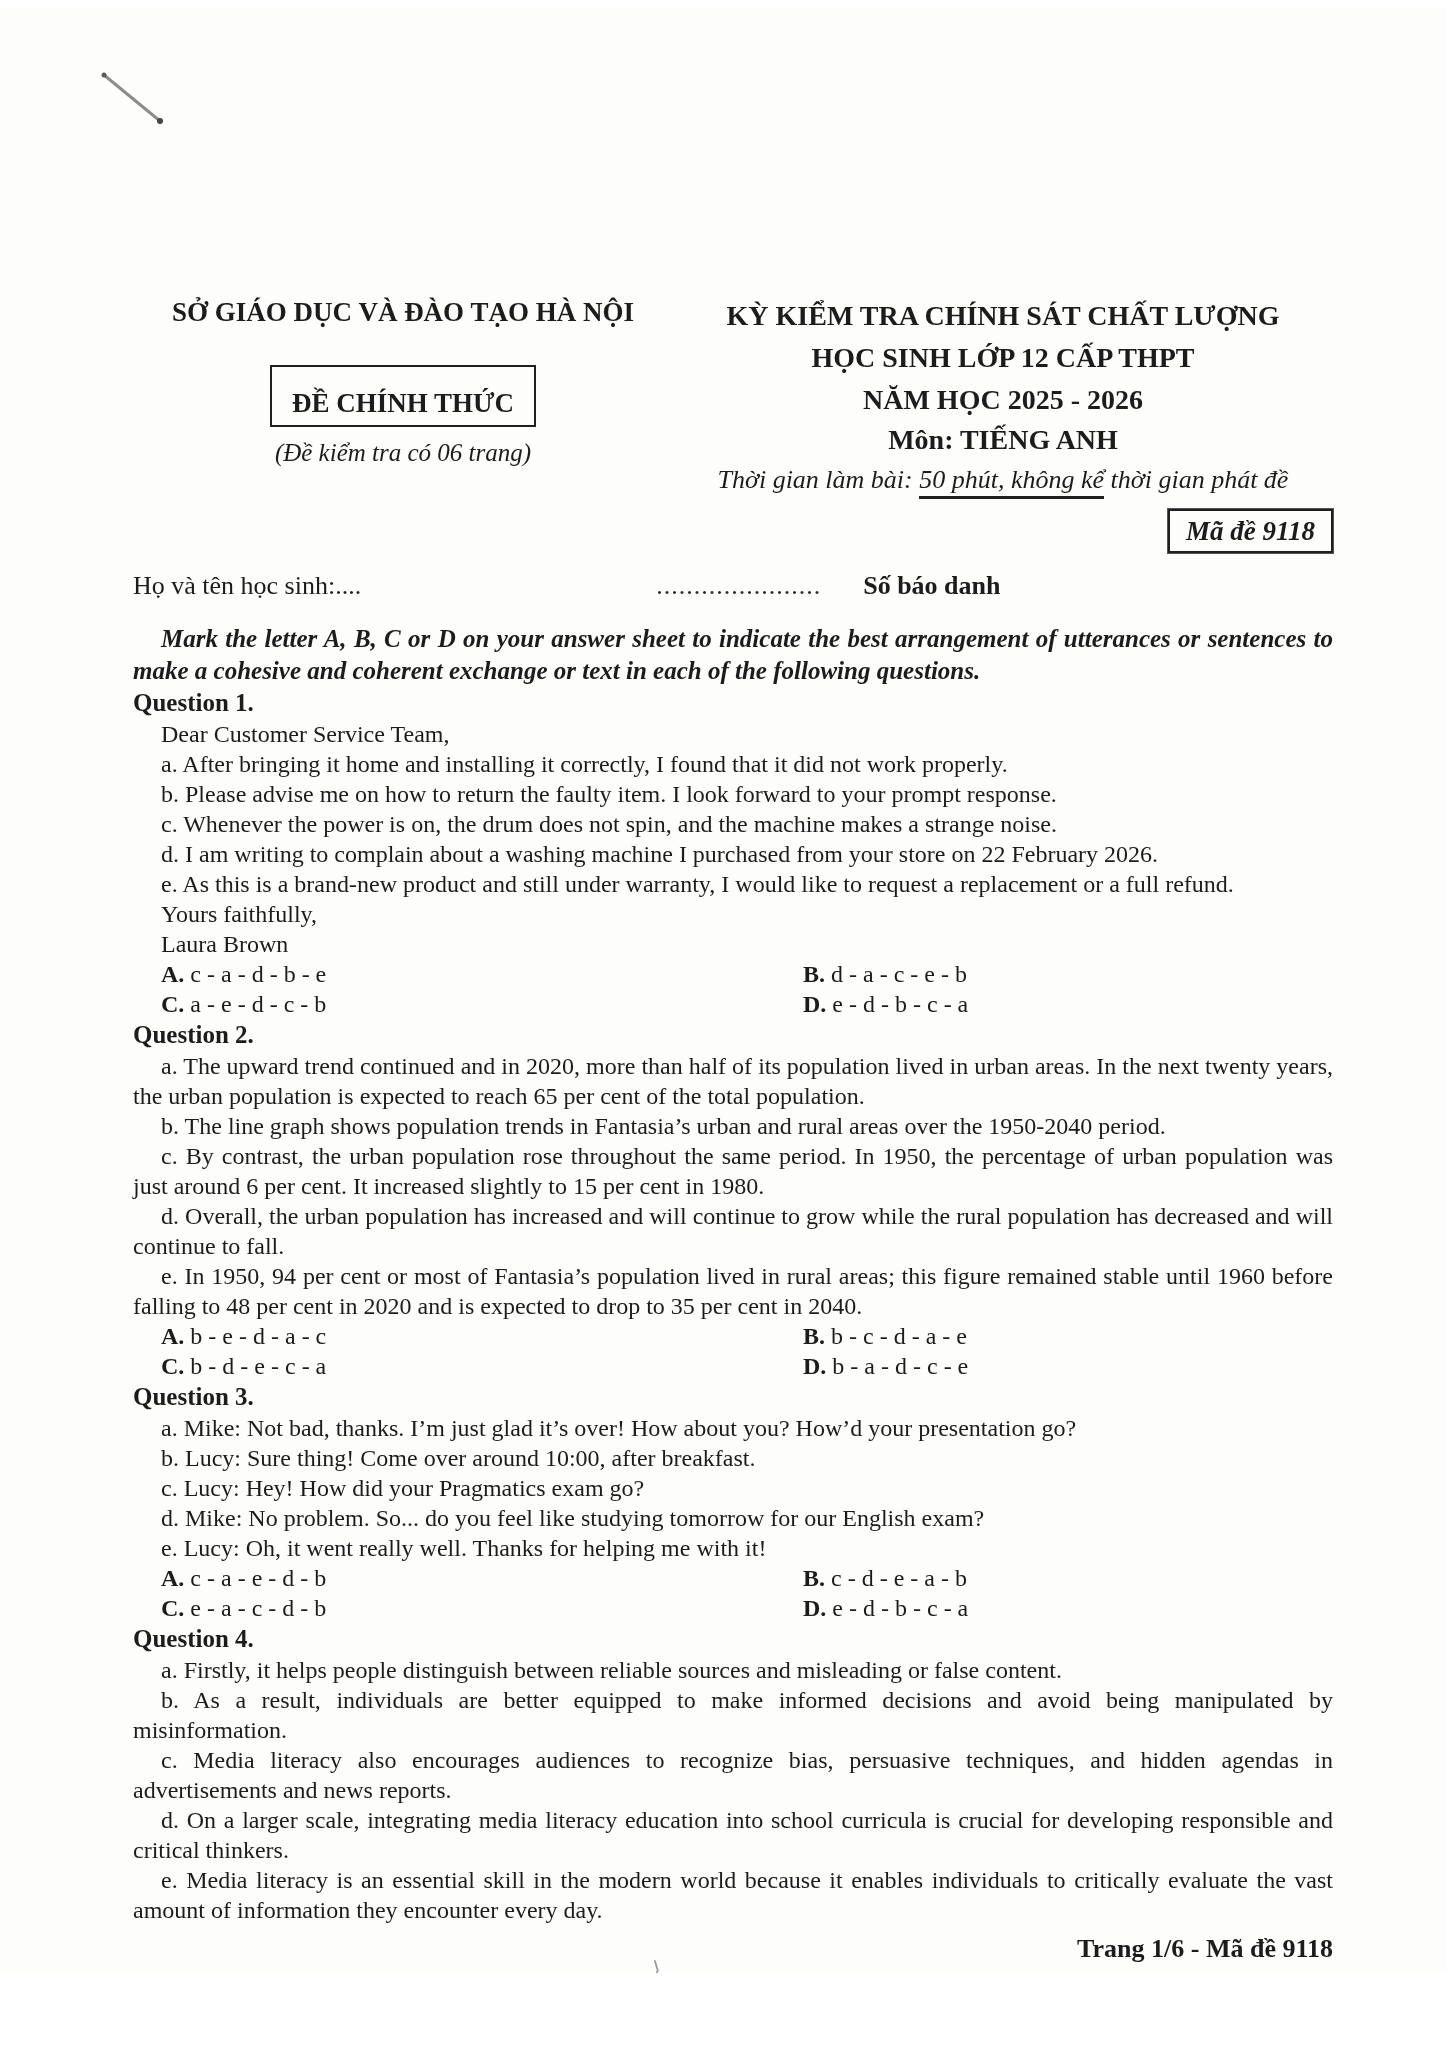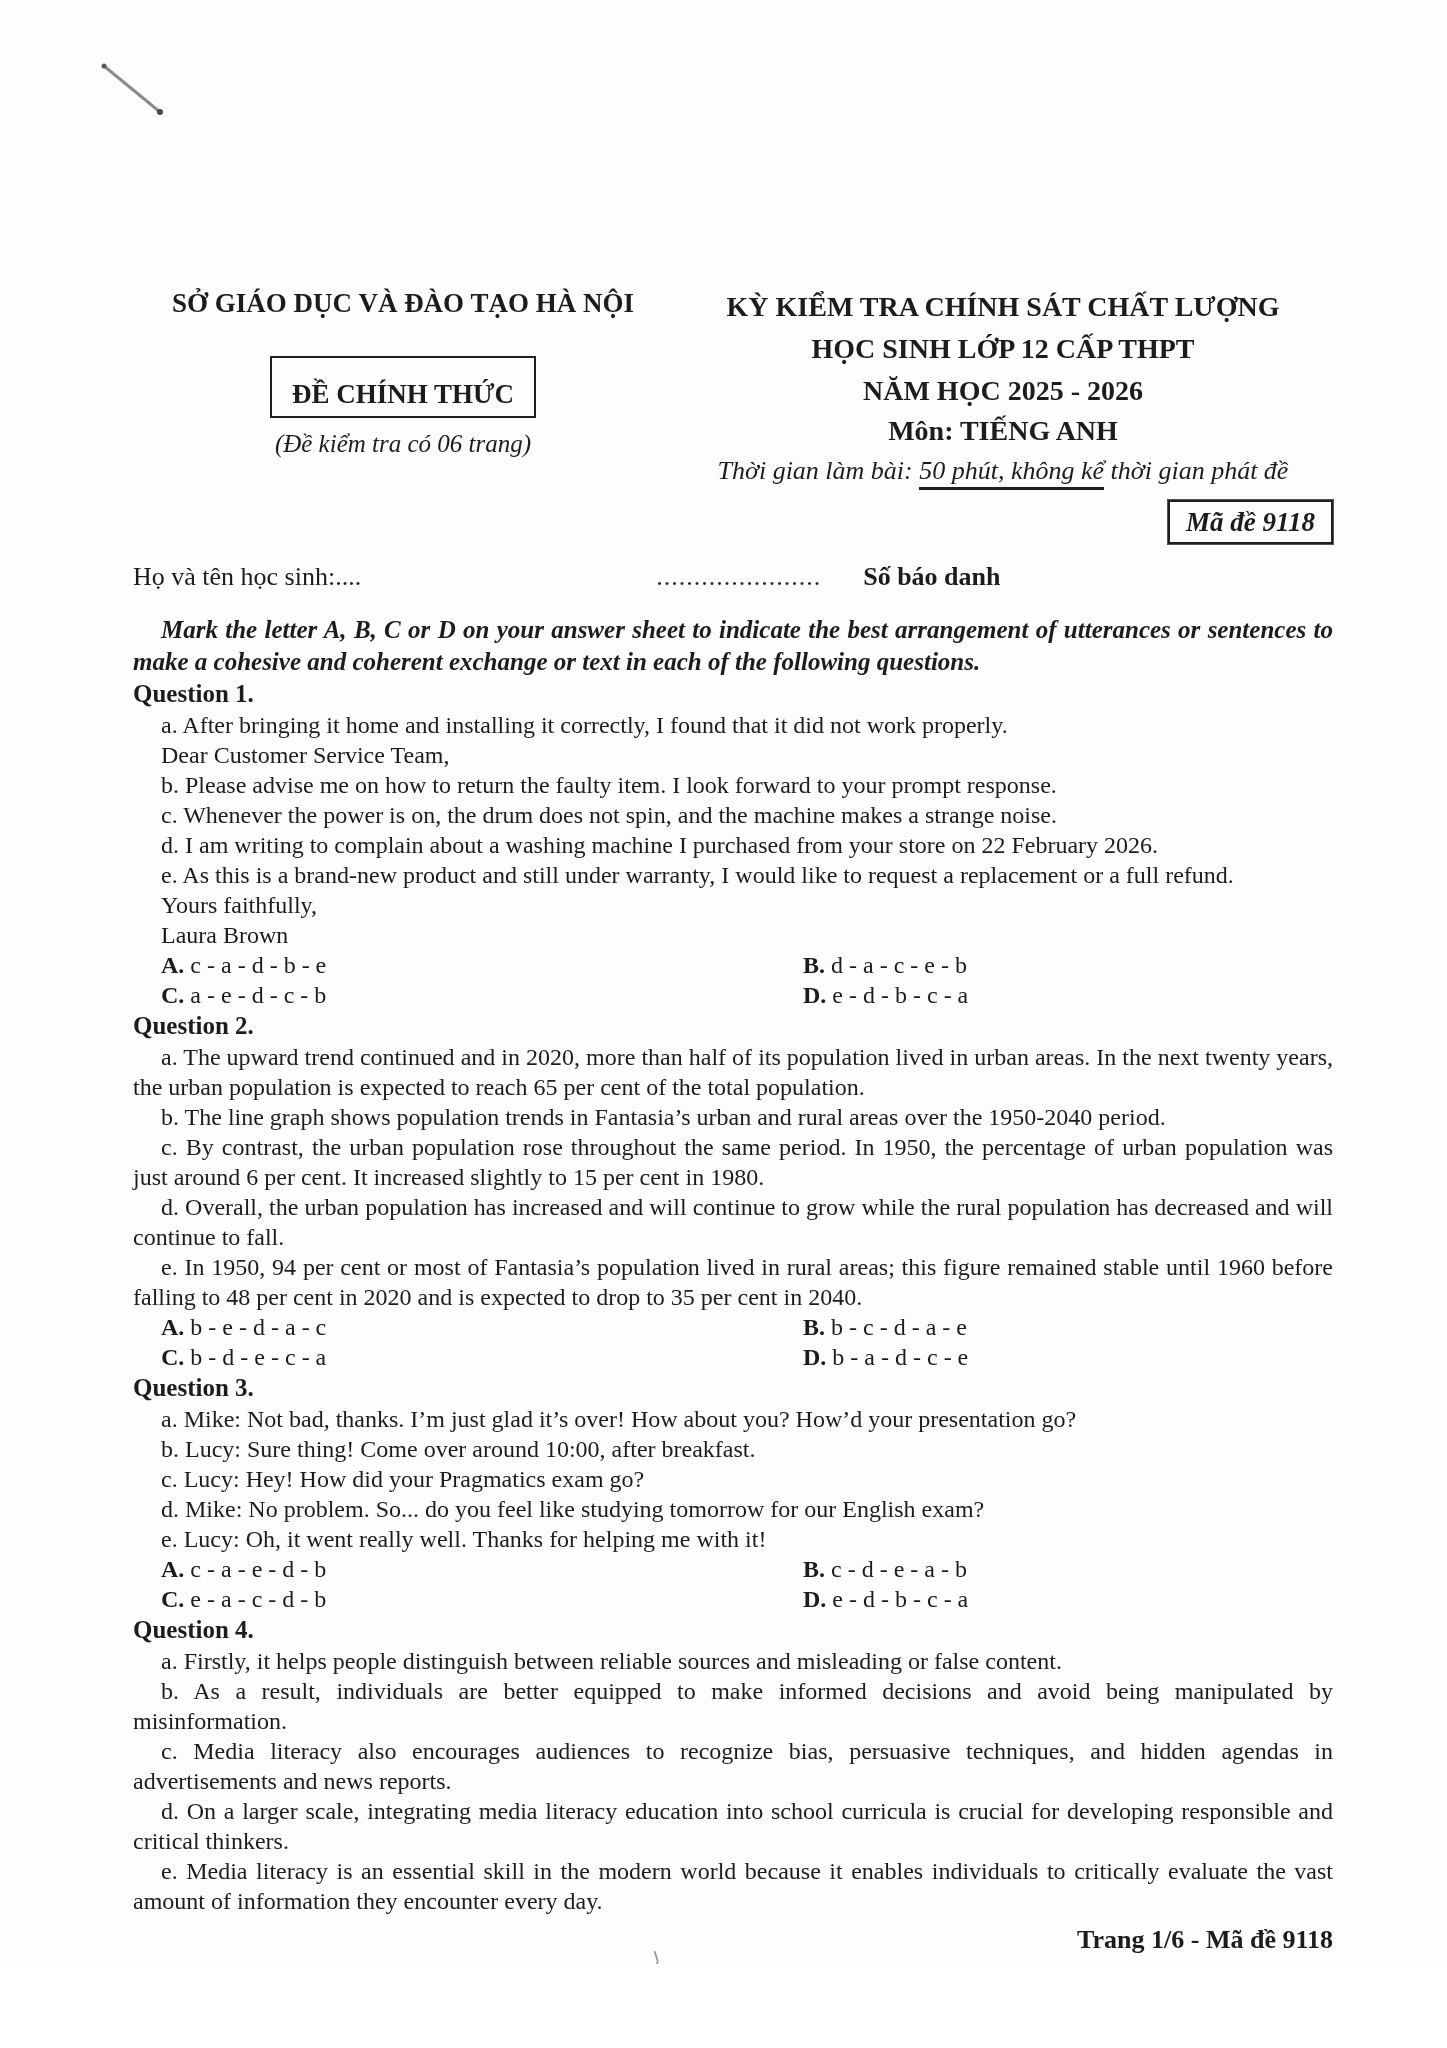--- a/index.html
+++ b/index.html
@@ -3,20 +3,21 @@
 <meta charset="utf-8">
 <style>
   html,body { margin:0; padding:0; background:#ffffff; }
   .page {
     position:relative;
     width:1447px; height:1964px;
     background:#fdfdfb;
     font-family:"Liberation Serif","DejaVu Serif",serif;
     color:#1c1c1c;
     overflow:hidden;
+    margin-top:9px;
   }
   .content { position:absolute; left:133px; top:0; width:1200px; }
 
   
   .header { display:flex; margin-top:286px; }
   .h-left { width:45%; text-align:center; }
   .dept { font-weight:bold; font-size:27px; line-height:34px; }
   .official-box {
     display:inline-block; border:2px solid #1f1f1f;
     padding:21px 20px 6px; margin-top:36px;
@@ -105,22 +106,22 @@
     <div class="student-row">
       <span class="student-name-label">Họ và tên học sinh:....</span>
       <span class="student-dots">......................</span>
       <span class="student-id-label">Số báo danh</span>
     </div>
 
     <p class="instruction">Mark the letter A, B, C or D on your answer sheet to indicate the best arrangement of utterances or sentences to make a cohesive and coherent exchange or text in each of the following questions.</p>
 
     <section class="question">
       <div class="q-title">Question 1.</div>
+      <p class="q-line">Dear Customer Service Team,</p>
       <p class="q-line">a. After bringing it home and installing it correctly, I found that it did not work properly.</p>
-      <p class="q-line">Dear Customer Service Team,</p>
       <p class="q-line">b. Please advise me on how to return the faulty item. I look forward to your prompt response.</p>
       <p class="q-line">c. Whenever the power is on, the drum does not spin, and the machine makes a strange noise.</p>
       <p class="q-line">d. I am writing to complain about a washing machine I purchased from your store on 22 February 2026.</p>
       <p class="q-line">e. As this is a brand-new product and still under warranty, I would like to request a replacement or a full refund.</p>
       <p class="q-line">Yours faithfully,</p>
       <p class="q-line">Laura Brown</p>
       <div class="options">
         <div class="opt"><b>A.</b> <span>c - a - d - b - e</span></div>
         <div class="opt"><b>B.</b> <span>d - a - c - e - b</span></div>
         <div class="opt"><b>C.</b> <span>a - e - d - c - b</span></div>

